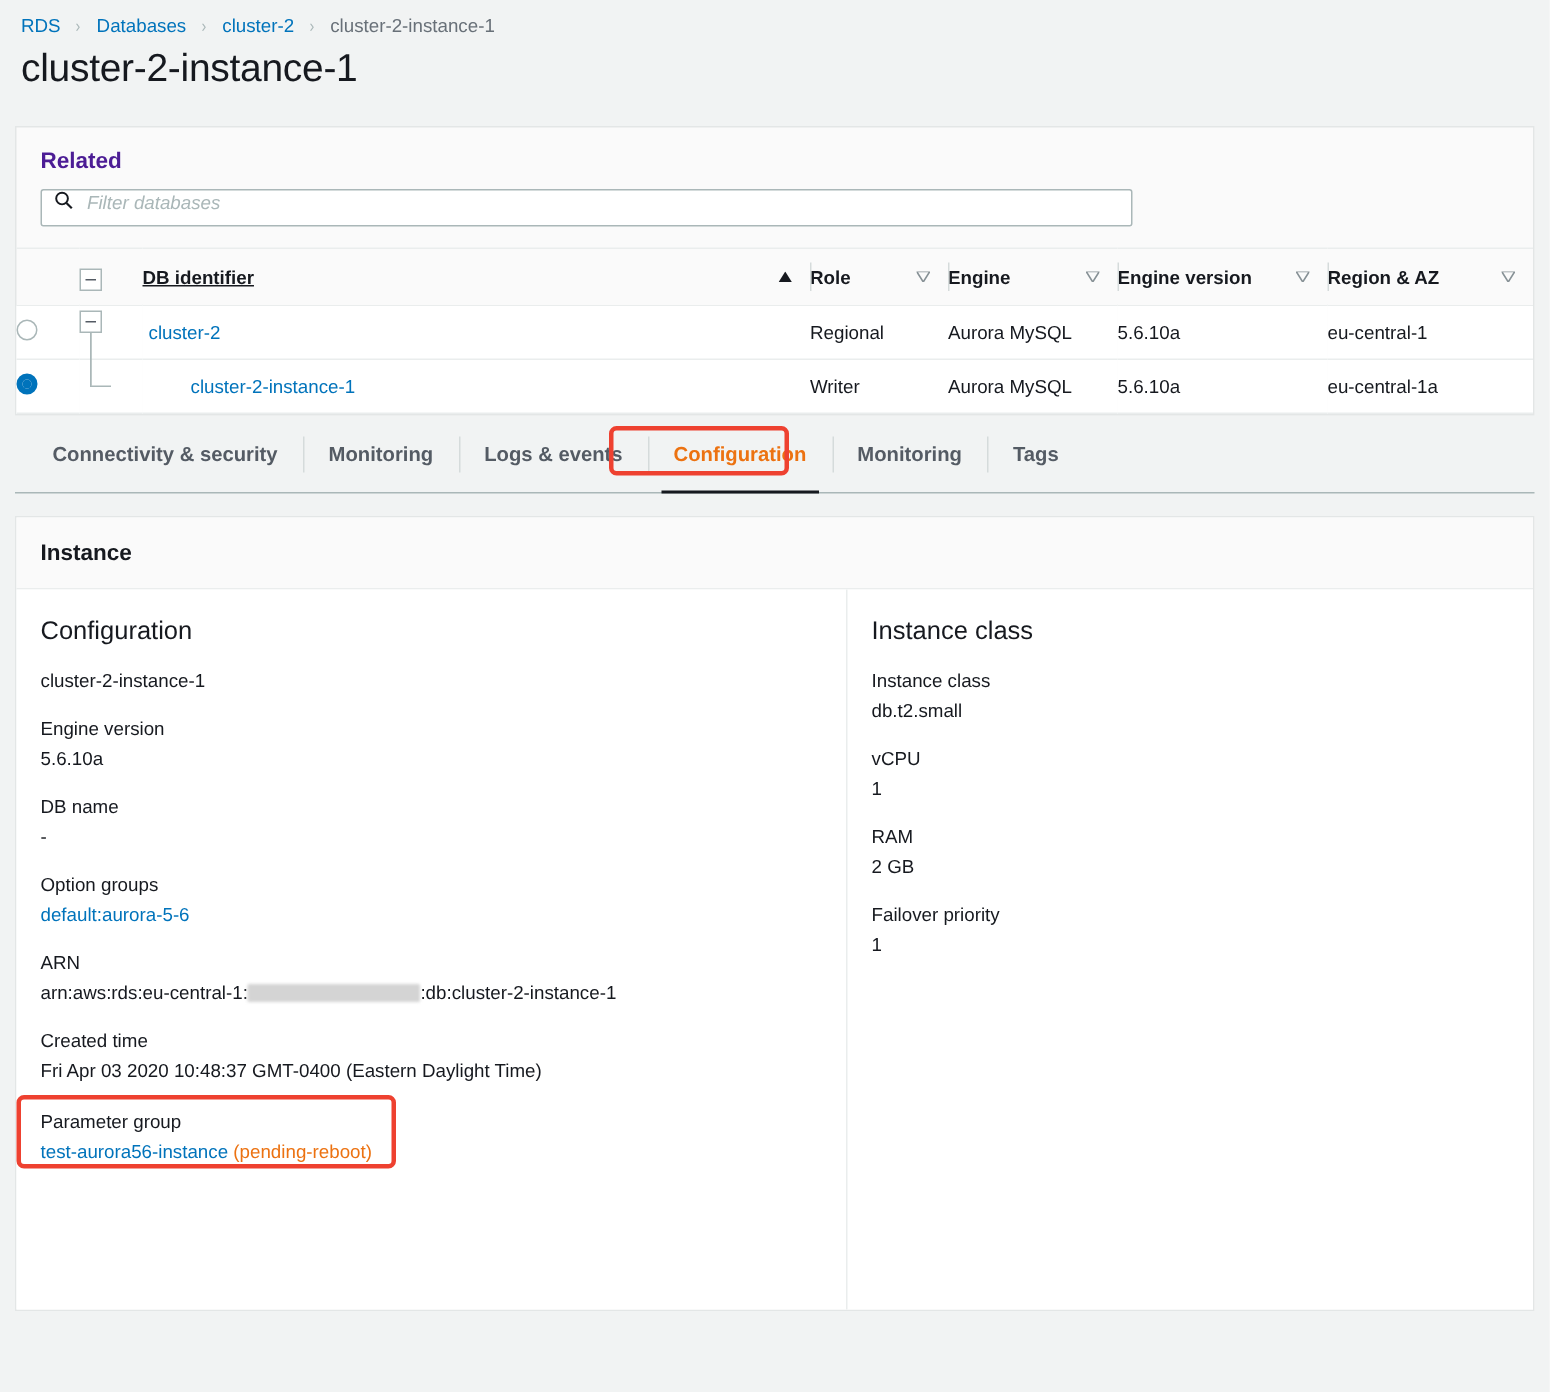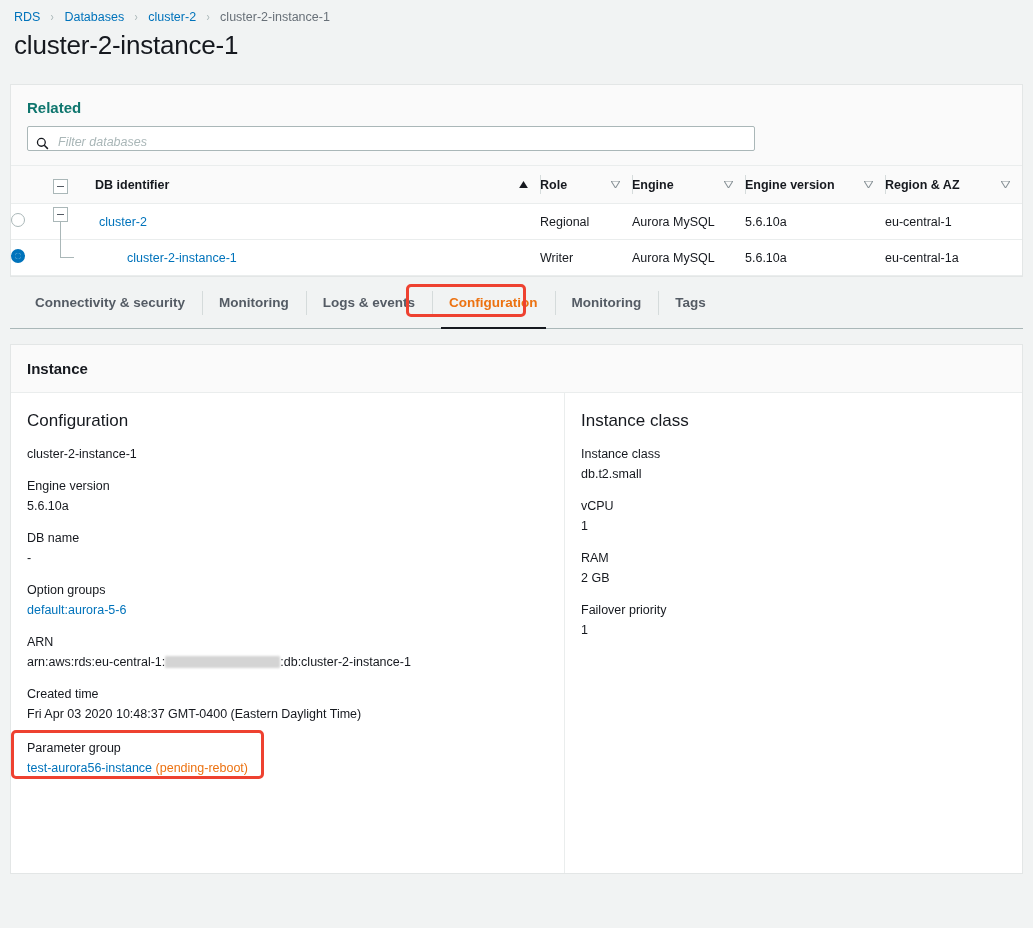--- a/index.html
+++ b/index.html
@@ -47,28 +47,28 @@
   }
   .panel-related { margin-top: 23px; }
 
   .panel-head {
     padding: 14px 16px 10px 16px;
   }
   .panel-head h2 {
     margin: 0;
     font-size: 15px;
     font-weight: bold;
-    color: #0f766e;
+    color: #4c1d95;
   }
 
   
   .filter-row { padding: 0 16px 14px 16px; }
   .search-box {
     display: flex;
-    align-items: flex-end;
+    align-items: flex-start;
     height: 25px;
     border: 1px solid #aab7b8;
     border-radius: 2px;
     background: #fff;
     padding: 0 8px;
     width: 728px;
   }
   .search-box svg { flex: none; margin-right: 7px; }
   .search-box input {
     border: none; outline: none;
@@ -95,21 +95,21 @@
     font-weight: bold;
     color: #16191f;
     text-align: left;
     padding: 9px 0;
     height: 38px;
     white-space: nowrap;
     position: relative;
   }
   th.col-sel    { width: 42px; padding-left: 18px; }
   th.col-tree   { width: 42px; }
-  th.col-dbid   { padding-left: 4px; }
+  th.col-dbid   { padding-left: 4px; text-decoration: underline; }
   th.col-role   { width: 92px; padding-left: 16px; }
   th.col-engine { width: 113px; padding-left: 16px; }
   th.col-ev     { width: 140px; padding-left: 16px; }
   th.col-az     { width: 137px; padding-left: 16px; }
 
   .th-inner { display: flex; align-items: center; justify-content: space-between; padding-right: 12px; }
   .divider-l::before {
     content: "";
     position: absolute;
     left: 0; top: 9px; bottom: 9px;

